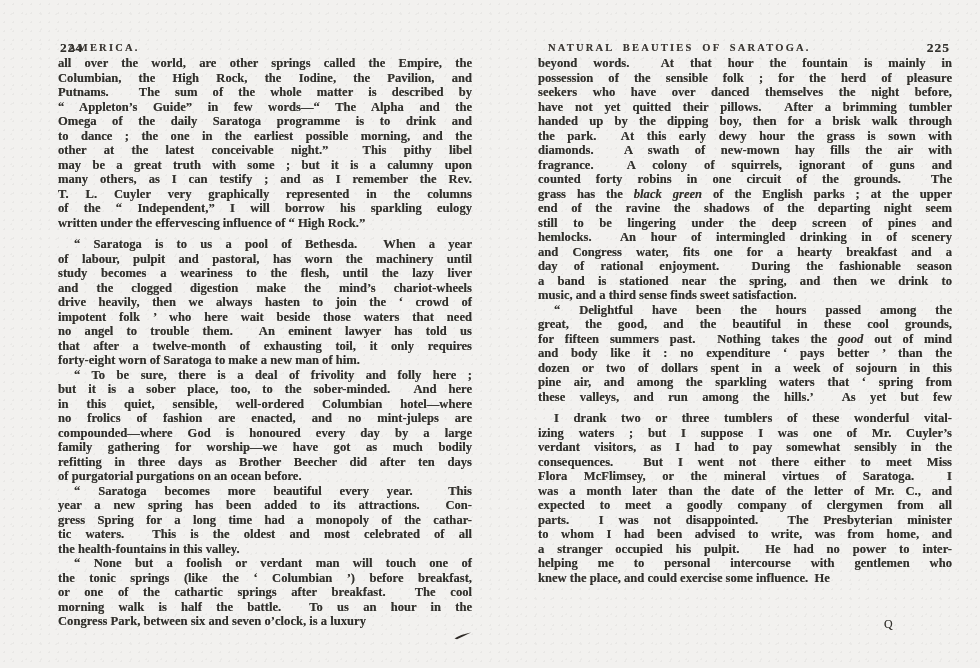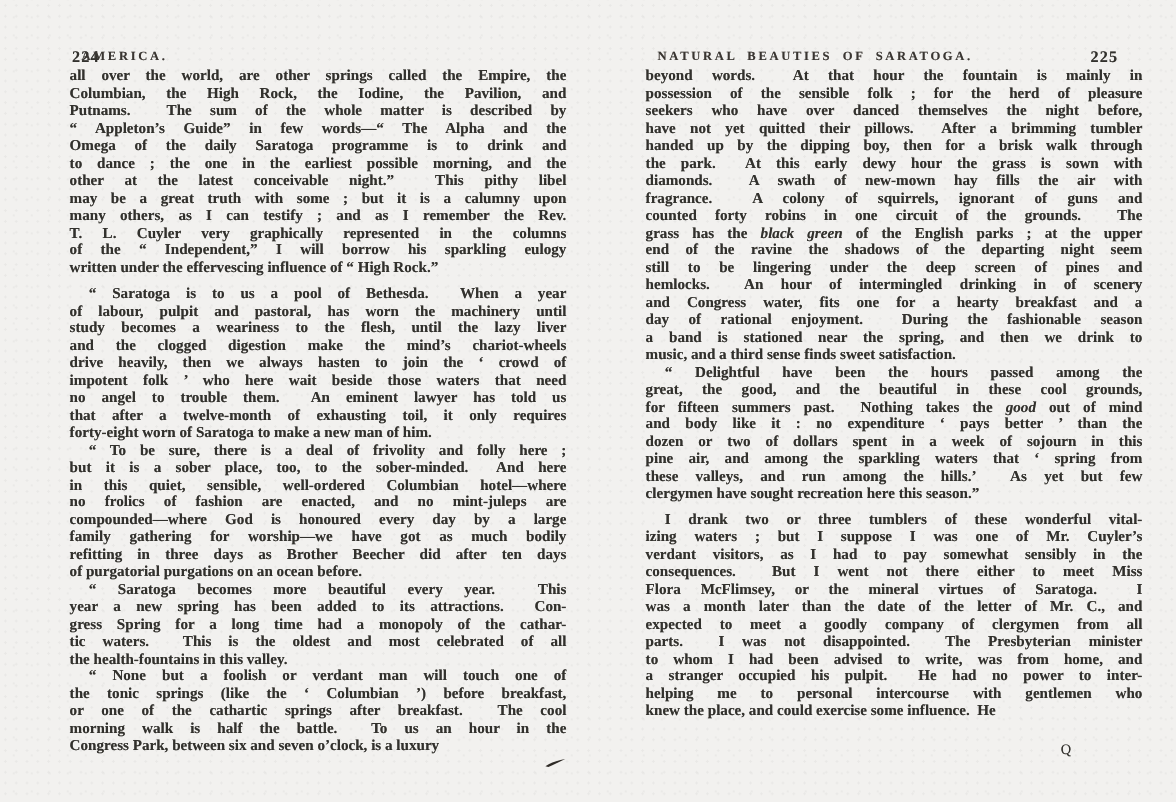--- a/index.html
+++ b/index.html
@@ -20,21 +20,21 @@
   }
   .page-col{position:absolute;top:40px;width:414px;font-weight:bold;}
   .page-col.left{left:58px;}
   .page-col.right{left:538px;}
   .header{position:relative;height:16px;}
   .page-num{
     position:absolute;top:0;font-size:13.5px;letter-spacing:1px;
     color:var(--ink);text-shadow:0 0 .5px rgba(50,46,42,.5);
   }
   .page-num.pos-left{left:2px;}
-  .page-num.pos-right{right:20px;}
+  .page-num.pos-right{right:2px;}
   .running-head{
     position:absolute;left:10px;right:0;top:2px;text-align:left;
     font-size:10.5px;letter-spacing:2.2px;word-spacing:4px;
     color:#3a3632;text-shadow:0 0 .5px rgba(58,54,50,.45);
   }
   .body-text{
     font-size:12.6px;line-height:14.5px;
     text-shadow:0 0 .55px rgba(50,46,42,.55);
   }
   .paragraph{margin:0;}
@@ -135,21 +135,20 @@
         <div class="line last">music, and a third sense finds sweet satisfaction.</div>
       </div>
       <div class="paragraph">
         <div class="line indent">“ Delightful have been the hours passed among the</div>
         <div class="line">great, the good, and the beautiful in these cool grounds,</div>
         <div class="line">for fifteen summers past.&nbsp; Nothing takes the <i>good</i> out of mind</div>
         <div class="line">and body like it : no expenditure ‘ pays better ’ than the</div>
         <div class="line">dozen or two of dollars spent in a week of sojourn in this</div>
         <div class="line">pine air, and among the sparkling waters that ‘ spring from</div>
         <div class="line">these valleys, and run among the hills.’&nbsp; As yet but few</div>
-        <div class="line last">clergymen have sought recreation here this season.”</div>
       </div>
       <div class="paragraph gap">
         <div class="line indent">I drank two or three tumblers of these wonderful vital-</div>
         <div class="line">izing waters ; but I suppose I was one of Mr. Cuyler’s</div>
         <div class="line">verdant visitors, as I had to pay somewhat sensibly in the</div>
         <div class="line">consequences.&nbsp; But I went not there either to meet Miss</div>
         <div class="line">Flora McFlimsey, or the mineral virtues of Saratoga.&nbsp; I</div>
         <div class="line">was a month later than the date of the letter of Mr. C., and</div>
         <div class="line">expected to meet a goodly company of clergymen from all</div>
         <div class="line">parts.&nbsp; I was not disappointed.&nbsp; The Presbyterian minister</div>

